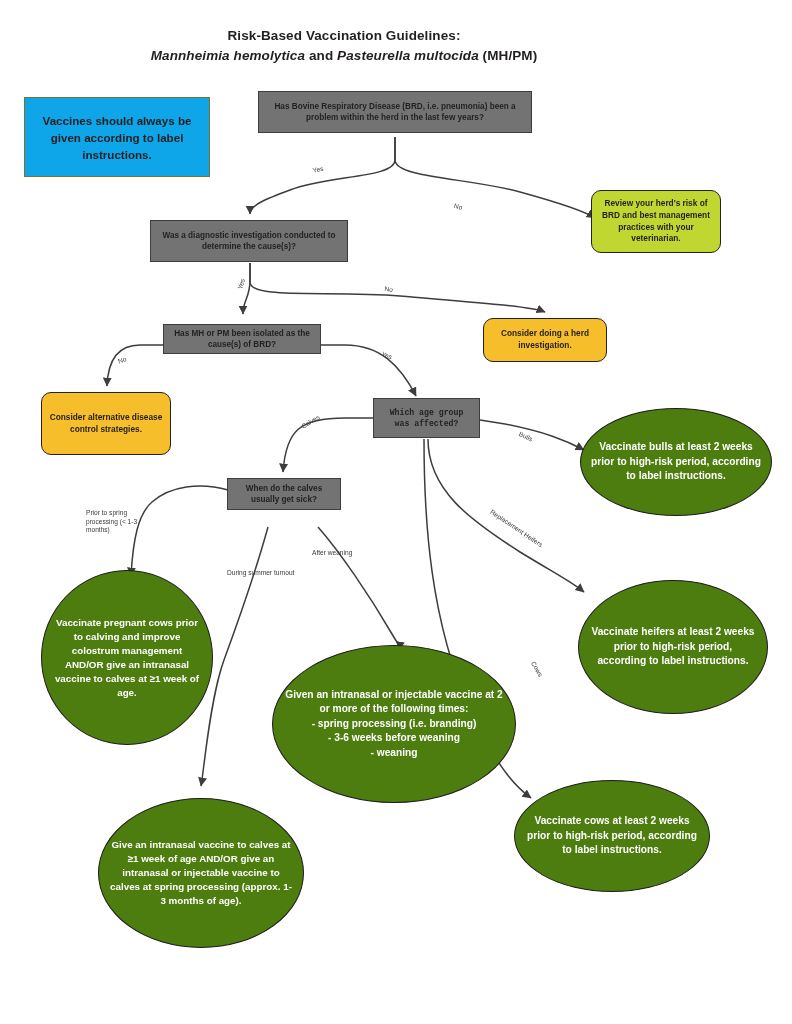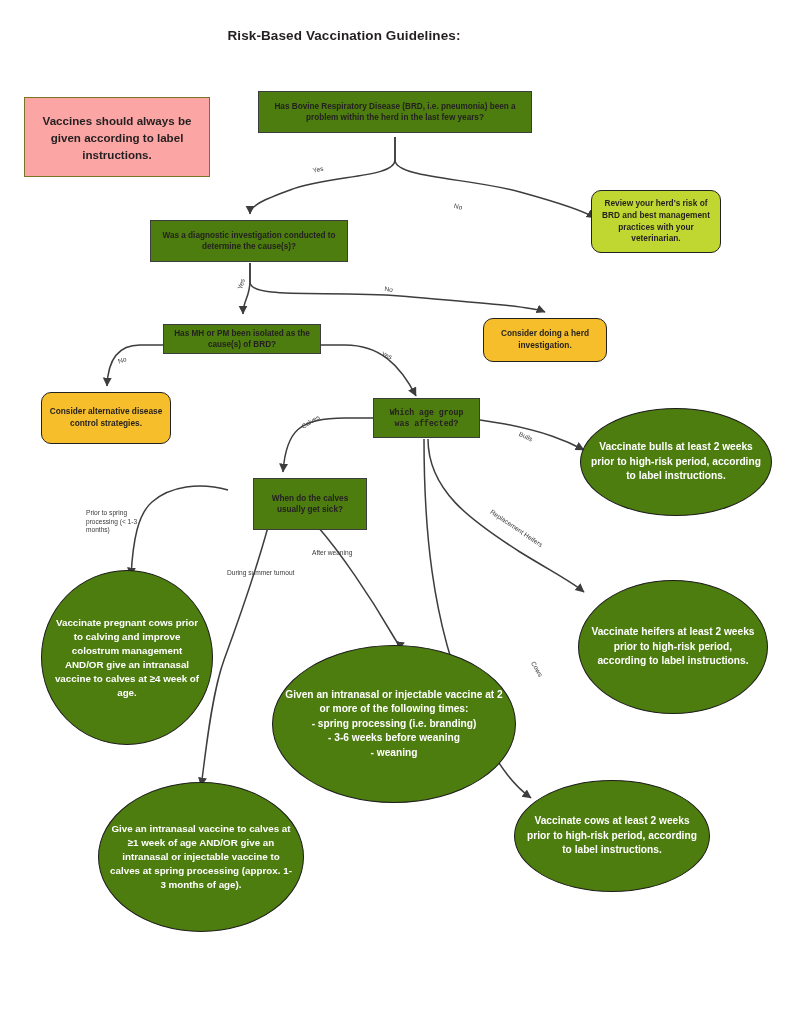--- a/index.html
+++ b/index.html
@@ -16,26 +16,26 @@
     font-size:13.5px;font-weight:bold;line-height:20px;letter-spacing:.1px;
   }
   .title .ln2{font-size:13.5px;font-weight:bold;}
   .title i{font-style:italic;}
 
   .node{position:absolute;box-sizing:border-box;display:flex;align-items:center;justify-content:center;text-align:center;}
   .node span{display:block;width:100%;}
 
   
   .rect{
-    background:#4d7c0f;border:1.4px solid #3d3d3f;
+    background:#737373;border:1.4px solid #3d3d3f;
     font-size:8.2px;font-weight:bold;line-height:11.4px;color:#231f20;
     padding:12px 6px;
   }
   .yellow-note{
-    background:#fca5a5;border:1.6px solid #7a7524;border-radius:0;
+    background:#0ea5e9;border:1.6px solid #7a7524;border-radius:0;
     font-size:11.6px;font-weight:bold;line-height:17px;padding:6px 8px;justify-content:flex-end;
   }
   .green{
     background:#c0d731;border:1.8px solid #222;border-radius:10px;
     font-size:8.3px;line-height:11.6px;padding:22px 7px;font-weight:bold;
   }
   .orange{
     background:#f5be2a;border:1.8px solid #222;border-radius:10px;
     font-size:8.3px;line-height:11.8px;padding:5px 0;font-weight:bold;
   }
@@ -58,20 +58,21 @@
   
   .footer{position:absolute;left:0;top:952px;width:792px;height:72px;}
 </style>
 </head>
 <body>
 
 <div id="canvas">
 
   <div class="title">
     <div>Risk-Based Vaccination Guidelines:</div>
+    <div class="ln2"><i>Mannheimia hemolytica</i><span> and </span><i>Pasteurella multocida</i><span> (MH/PM)</span></div>
   </div>
 
   <svg id="edges" viewBox="0 0 792 1024">
     <defs>
       <marker id="arw" markerWidth="7" markerHeight="7" refX="5.6" refY="3" orient="auto">
         <path d="M0,0 L6,3 L0,6 z" fill="#3d3d3f"></path>
       </marker>
     </defs>
     <g fill="none" stroke="#3d3d3f" stroke-width="1.5" marker-end="url(#arw)">
 
@@ -119,52 +120,52 @@
   </div>
 
   <div class="node orange" style="left:483px;top:318px;width:124px;height:44px;">
     <span>Consider doing a herd investigation.</span>
   </div>
 
   <div class="node rect" style="left:163px;top:324px;width:158px;height:30px;">
     <span>Has MH or PM been isolated as the cause(s) of BRD?</span>
   </div>
 
-  <div class="node orange" style="left:41px;top:392px;width:130px;height:52px;">
+  <div class="node orange" style="left:41px;top:392px;width:130px;height:63px;">
     <span>Consider alternative disease control strategies.</span>
   </div>
 
   <div class="node rect" style="left:373px;top:398px;width:107px;height:40px;font-family:Liberation Mono, monospace;">
     <span>Which age group was affected?</span>
   </div>
 
-  <div class="node rect" style="left:227px;top:478px;width:114px;height:52px;margin-left:26px;">
+  <div class="node rect" style="left:227px;top:478px;width:114px;height:32px;">
     <span>When do the calves usually get sick?</span>
   </div>
 
   <div class="node ellipse" style="left:580px;top:408px;width:192px;height:108px;">
     <span>Vaccinate bulls at least 2 weeks prior to high-risk period, according to label instructions.</span>
   </div>
 
   <div class="node ellipse" style="left:578px;top:580px;width:190px;height:134px;">
     <span>Vaccinate heifers at least 2 weeks prior to high-risk period, according to label instructions.</span>
   </div>
 
   <div class="node ellipse small" style="left:41px;top:570px;width:172px;height:175px;">
-    <span>Vaccinate pregnant cows prior to calving and improve colostrum management AND/OR give an intranasal vaccine to calves at ≥4 week of age.</span>
+    <span>Vaccinate pregnant cows prior to calving and improve colostrum management AND/OR give an intranasal vaccine to calves at ≥1 week of age.</span>
   </div>
 
   <div class="node ellipse" style="left:272px;top:645px;width:244px;height:158px;white-space:pre-line;">
     <span>Given an intranasal or injectable vaccine at 2 or more of the following times:
 - spring processing (i.e. branding)
 - 3-6 weeks before weaning
 - weaning</span>
   </div>
 
-  <div class="node ellipse small" style="left:98px;top:782px;width:206px;height:150px;">
+  <div class="node ellipse small" style="left:98px;top:798px;width:206px;height:150px;">
     <span>Give an intranasal vaccine to calves at ≥1 week of age AND/OR give an intranasal or injectable vaccine to calves at spring processing (approx. 1-3 months of age).</span>
   </div>
 
   <div class="node ellipse" style="left:514px;top:780px;width:196px;height:112px;">
     <span>Vaccinate cows at least 2 weeks prior to high-risk period, according to label instructions.</span>
   </div>
 
   <div class="elabel" style="left:312px;top:167px;transform:rotate(-13deg);">Yes</div>
   <div class="elabel" style="left:455px;top:202px;transform:rotate(14deg);">No</div>
   <div class="elabel" style="left:236px;top:288px;transform:rotate(-72deg);">Yes</div>

